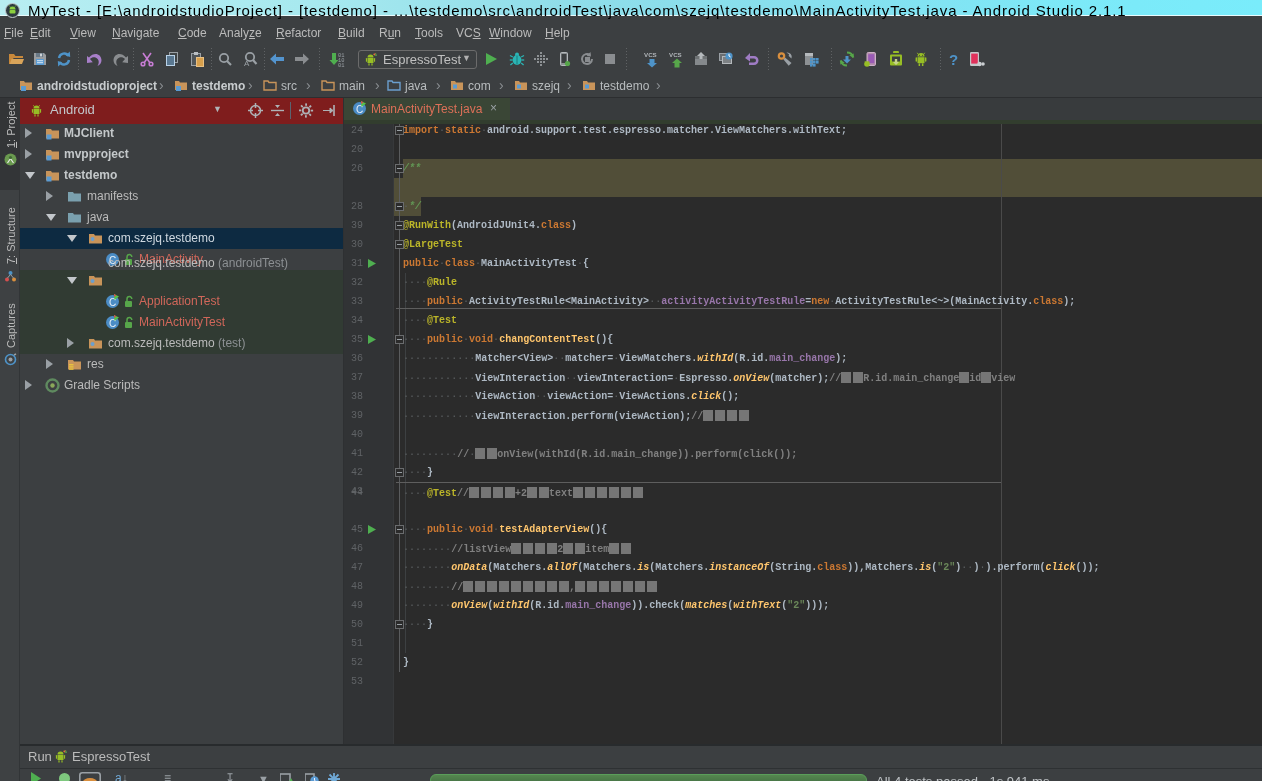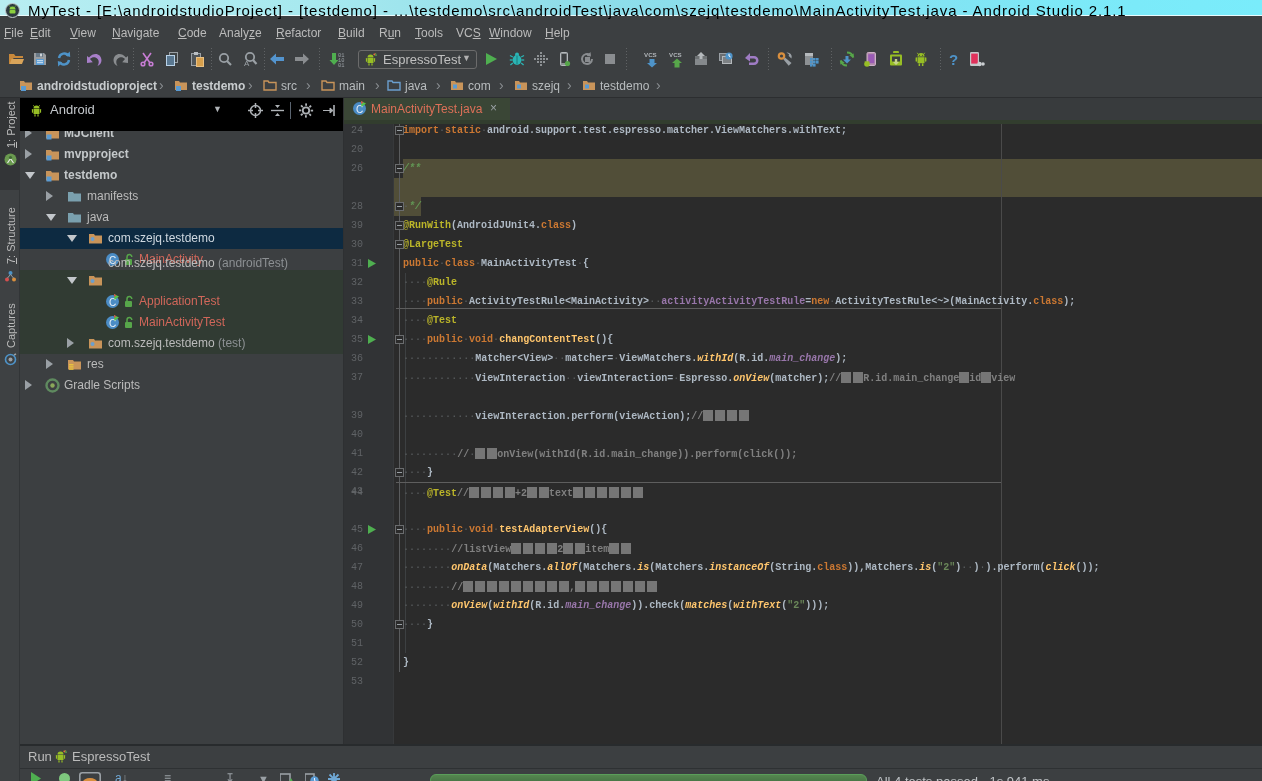--- a/index.html
+++ b/index.html
@@ -11,21 +11,21 @@
 .mi u{text-decoration:underline}
 .toolbar{position:absolute;left:0;top:44px;width:1262px;height:30px;background:#3c3f41}
 .tsep{position:absolute;top:4px;width:1px;height:22px;background:repeating-linear-gradient(180deg,#5f6264 0 1px,transparent 1px 3px)}
 .navbar{position:absolute;left:0;top:74px;width:1262px;height:24px;background:#3c3f41;border-bottom:1px solid #2c2e30}
 .bc{position:absolute;top:5px;font-size:12px;color:#b8bcbe}
 .bc.bold{font-weight:bold;color:#c8ccce}
 .chev{position:absolute;top:3px;font-size:14px;color:#8a8e91}
 .stripe{position:absolute;left:0;top:98px;width:20px;height:683px;background:#3e4143;border-right:1px solid #323537}
 .vlab{position:absolute;font-size:11px;color:#bbbbbb;white-space:nowrap;transform:rotate(-90deg);transform-origin:0 0}
 .project{position:absolute;left:20px;top:98px;width:323px;height:646px;background:#3c3f41;overflow:hidden}
-.phead{position:absolute;left:0;top:0;width:323px;height:33px;background:#000000}
+.phead{position:absolute;left:0;top:0;width:323px;height:26px;background:#7f1d1d}
 .tt{position:absolute;font-size:12px;color:#bbbbbb;white-space:pre;line-height:15px}
 .tt.tb{font-weight:bold;color:#c4c8ca}
 .tt.tsel{color:#cfd8e0}
 .tt.tred{color:#d1675a}
 .tsuf{color:#8c9093}
 .editor{position:absolute;left:343px;top:98px;width:919px;height:646px;background:#2b2b2b;overflow:hidden}
 .tabbar{position:absolute;left:0;top:0;width:919px;height:22px;background:#383b3d}
 .tabbar .tab{position:absolute;left:0;top:0;width:167px;height:22px;background:#3a4636}
 .tabband{position:absolute;left:0;top:22px;width:919px;height:4px;background:#323d2e}
 .gutter{position:absolute;left:0;top:26px;width:51px;height:620px;background:#313335;border-right:1px solid #37393b}
@@ -33,21 +33,21 @@
 .ln{position:absolute;left:0;height:19px;width:919px}
 .ln .num{position:absolute;left:0;top:4px;width:20px;text-align:right;color:#606366;font-weight:normal}
 .ln .ct{position:absolute;left:60px;top:4px;white-space:pre;color:#aeb9c4}
 .ct b{font-weight:normal;color:#5d6163;font-style:normal}
 .ct u{display:inline-block;height:11px;background:repeating-linear-gradient(90deg,#767676 0 10px,transparent 10px 12px);text-decoration:none;vertical-align:-2px}
 .kw{color:#cc7832}
 .ann{color:#bbb529}
 .doc{color:#629755;font-style:italic}
 .cmt{color:#808080}
 .fld{color:#9876aa}
-.sfl{color:#9876aa;font-style:italic}
+.sfl{color:#9876aa;}
 .mth{color:#ffc66d}
 .smc{color:#ffc66d;font-style:italic}
 .st{color:#6a8759}
 .fold{position:absolute;left:52px;width:9px;height:9px;border:1px solid #6a6c6e;background:#2b2b2b;z-index:3}
 .fold:after{content:"";position:absolute;left:1px;top:3px;width:5px;height:1px;background:#9aa0a5}
 .runhead{position:absolute;left:20px;top:744px;width:1242px;height:23px;background:#3c3f41;border-top:2px solid #282b2d}
 .runbar{position:absolute;left:20px;top:768px;width:1242px;height:13px;background:#3c3f41;border-top:1px solid #2e3133}
 </style></head><body>
 <div class="titlebar">
     <div class="ab" style="left:5px;top:3px">
@@ -744,20 +744,24 @@
         <span class="ct"><b>·</b><b>·</b><b>·</b><b>·</b><span class="kw">public</span><b>·</b><span class="kw">void</span><b>·</b><span class="mth">changContentTest</span>(){</span>
       </div>
 <div class="ln" style="top:251px">
         <span class="num">36</span>
         <span class="ct"><b>·</b><b>·</b><b>·</b><b>·</b><b>·</b><b>·</b><b>·</b><b>·</b><b>·</b><b>·</b><b>·</b><b>·</b>Matcher&lt;View&gt;<b>·</b><b>·</b>matcher=<b>·</b>ViewMatchers.<span class="smc">withId</span>(R.id.<span class="sfl">main_change</span>);</span>
       </div>
 <div class="ln" style="top:270px">
         <span class="num">37</span>
         <span class="ct"><b>·</b><b>·</b><b>·</b><b>·</b><b>·</b><b>·</b><b>·</b><b>·</b><b>·</b><b>·</b><b>·</b><b>·</b>ViewInteraction<b>·</b><b>·</b>viewInteraction=<b>·</b>Espresso.<span class="smc">onView</span>(matcher);<span class="cmt">//</span><u style="width:22px"></u><span class="cmt">R.id.main_change</span><u style="width:10px"></u><span class="cmt">id</span><u style="width:10px"></u><span class="cmt">view</span></span>
       </div>
+<div class="ln" style="top:289px">
+        <span class="num">38</span>
+        <span class="ct"><b>·</b><b>·</b><b>·</b><b>·</b><b>·</b><b>·</b><b>·</b><b>·</b><b>·</b><b>·</b><b>·</b><b>·</b>ViewAction<b>·</b><b>·</b>viewAction=<b>·</b>ViewActions.<span class="smc">click</span>();</span>
+      </div>
 <div class="ln" style="top:308px">
         <span class="num">39</span>
         <span class="ct"><b>·</b><b>·</b><b>·</b><b>·</b><b>·</b><b>·</b><b>·</b><b>·</b><b>·</b><b>·</b><b>·</b><b>·</b>viewInteraction.perform(viewAction);<span class="cmt">//</span><u style="width:46px"></u></span>
       </div>
 <div class="ln" style="top:327px">
         <span class="num">40</span>
         <span class="ct"></span>
       </div>
 <div class="ln" style="top:346px">
         <span class="num">41</span>

